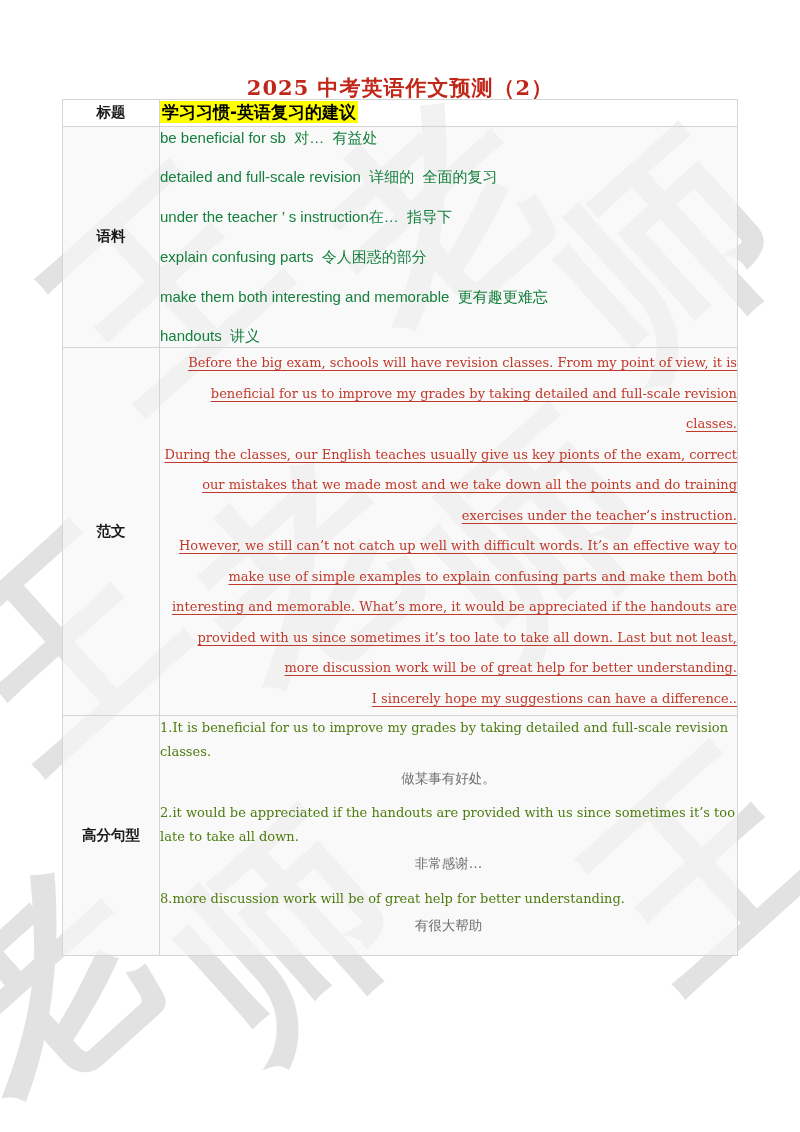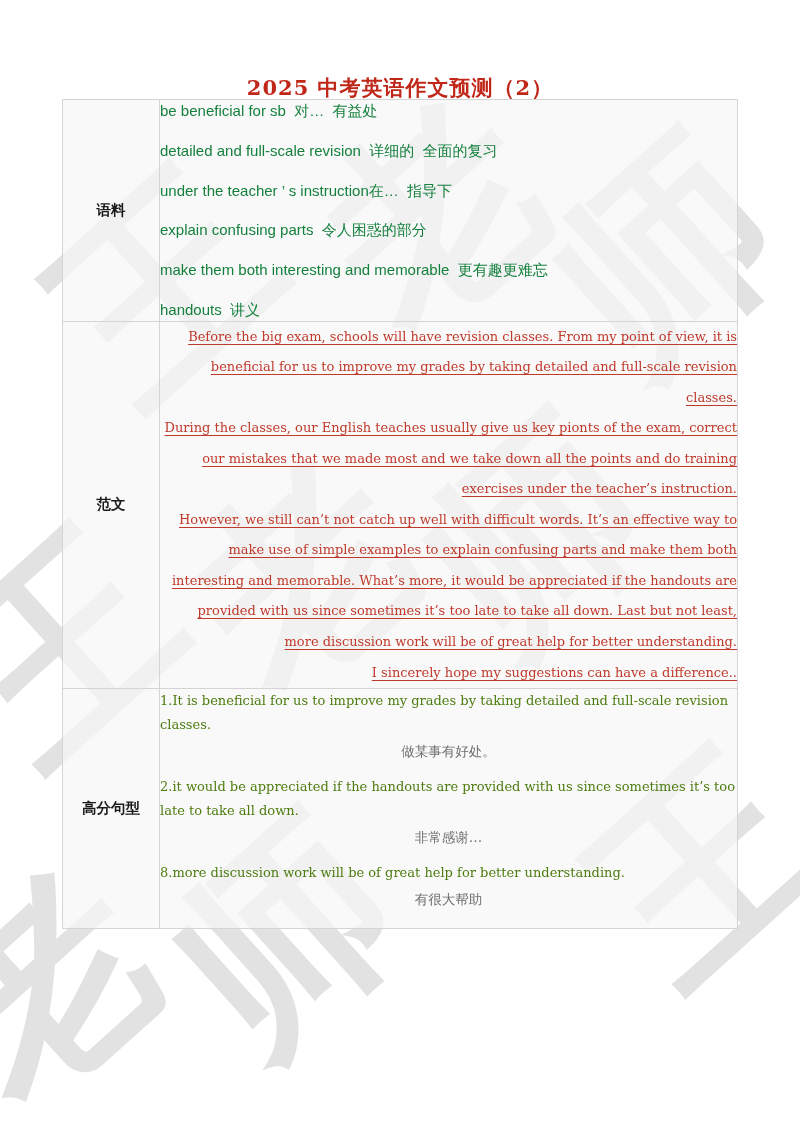--- a/index.html
+++ b/index.html
@@ -160,20 +160,26 @@
   <div class="wm-char" style="left:-60px; top:880px; font-size:210px; transform:rotate(-42deg);">老</div>
   <div class="wm-char" style="left:180px; top:830px; font-size:210px; transform:rotate(-42deg);">师</div>
   <div class="wm-char" style="left:600px; top:760px; font-size:210px; transform:rotate(-42deg);">王</div>
 </div>
 
 <div id="page-title">2025 中考英语作文预测（2）</div>
 
 <table id="sheet-table">
   <tbody>
 
+    <tr class="row-title">
+      <td class="label-cell">标题</td>
+      <td class="content-cell">
+        <span id="essay-title-text">学习习惯-英语复习的建议</span>
+      </td>
+    </tr>
 
     <tr class="row-vocab">
       <td class="label-cell">语料</td>
       <td class="content-cell" id="vocab-cell">
         <p class="vocab-line">be beneficial for sb  对…  有益处</p>
         <p class="vocab-line">detailed and full-scale revision  详细的  全面的复习</p>
         <p class="vocab-line">under the teacher ’ s instruction在…  指导下</p>
         <p class="vocab-line">explain confusing parts  令人困惑的部分</p>
         <p class="vocab-line">make them both interesting and memorable  更有趣更难忘</p>
         <p class="vocab-line">handouts  讲义</p>

